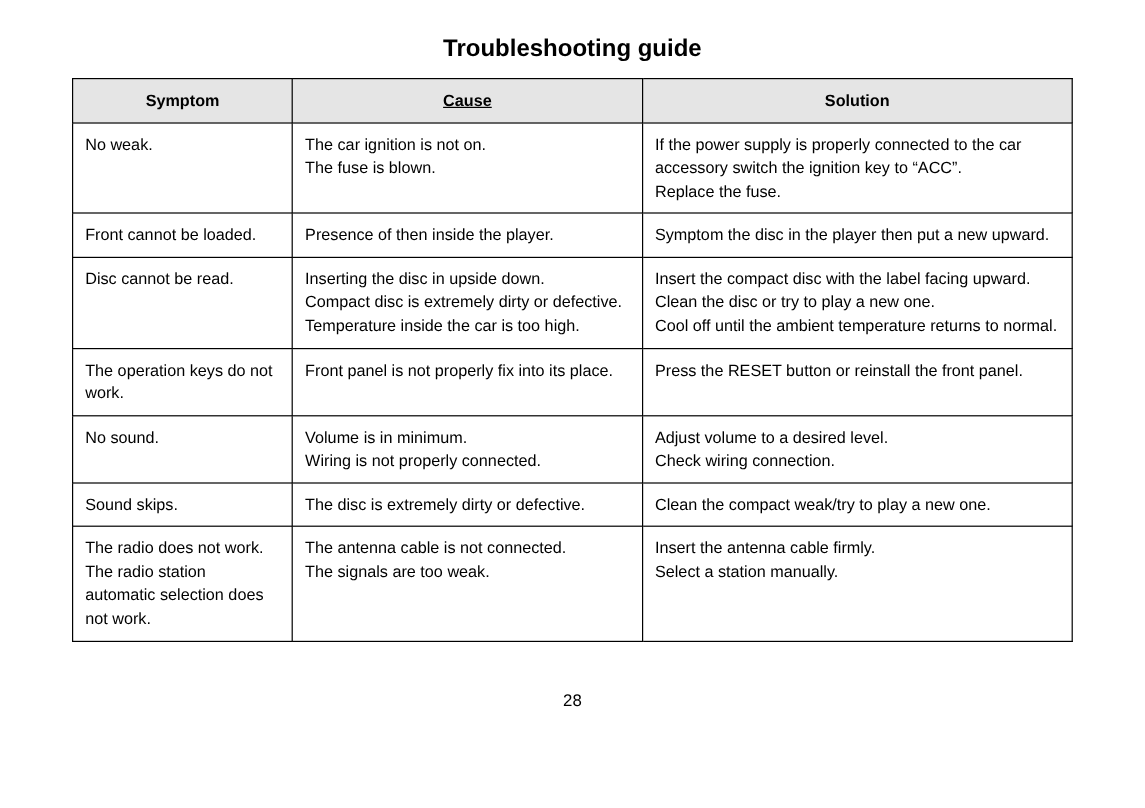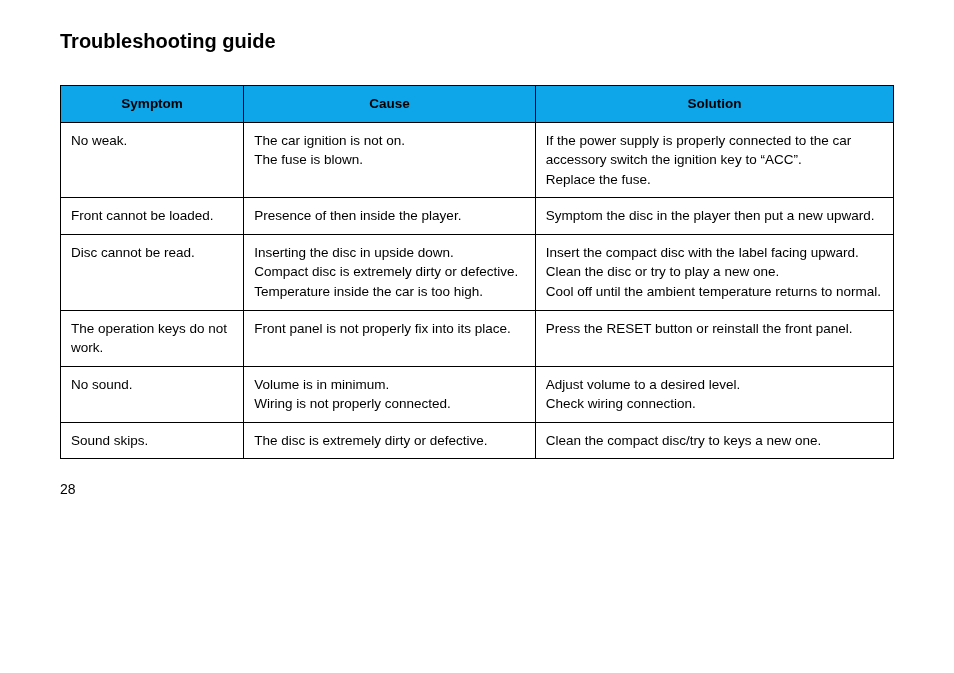--- a/index.html
+++ b/index.html
@@ -14,48 +14,50 @@
       font-size: 14px;
       color: #000000;
       width: 954px;
       min-height: 673px;
       padding: 30px 60px 40px 60px;
     }
 
     .page-title {
       font-size: 20px;
       font-weight: bold;
-      margin-bottom: 32px;
+      margin-bottom: 12px;
+      text-align: center;
     }
 
     table {
       width: 100%;
       border-collapse: collapse;
       border: 1px solid #000;
     }
 
     th, td {
       border: 1px solid #000;
       padding: 8px 10px;
       vertical-align: top;
       font-size: 13.5px;
       line-height: 1.45;
     }
 
     thead th {
       font-weight: bold;
-      background: #0ea5e9;
+      background: #e5e5e5;
     }
 
     .col-symptom { width: 22%; }
-    .col-cause { width: 35%; }
+    .col-cause { width: 35%; text-decoration: underline; }
     .col-solution { width: 43%; }
 
     .page-number {
-      margin-top: 22px;
+      text-align: center;
+      margin-top: 40px;
       font-size: 14px;
     }
   </style>
 </head>
 <body>
 
 <h1 class="page-title">Troubleshooting guide</h1>
 
 <table>
   <thead>
@@ -87,18 +89,23 @@
         <td>Press the RESET button or reinstall the front panel.</td>
       </tr>
       <tr>
         <td>No sound.</td>
         <td>Volume is in minimum.<br>Wiring is not properly connected.</td>
         <td>Adjust volume to a desired level.<br>Check wiring connection.</td>
       </tr>
       <tr>
         <td>Sound skips.</td>
         <td>The disc is extremely dirty or defective.</td>
-        <td>Clean the compact disc/try to keys a new one.</td>
+        <td>Clean the compact weak/try to play a new one.</td>
+      </tr>
+      <tr>
+        <td>The radio does not work.<br>The radio station automatic selection does not work.</td>
+        <td>The antenna cable is not connected.<br>The signals are too weak.</td>
+        <td>Insert the antenna cable firmly.<br>Select a station manually.</td>
       </tr>
     </tbody>
 </table>
 
 <div class="page-number">28</div>
 
 </body></html>

